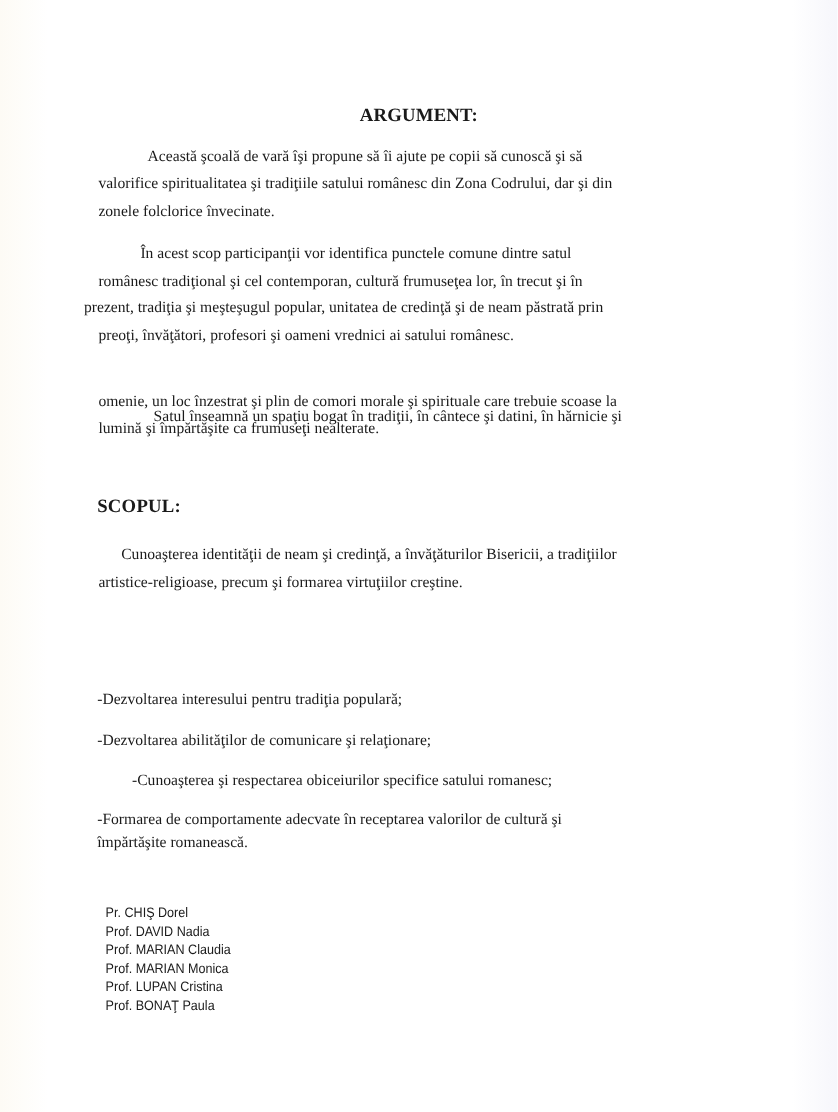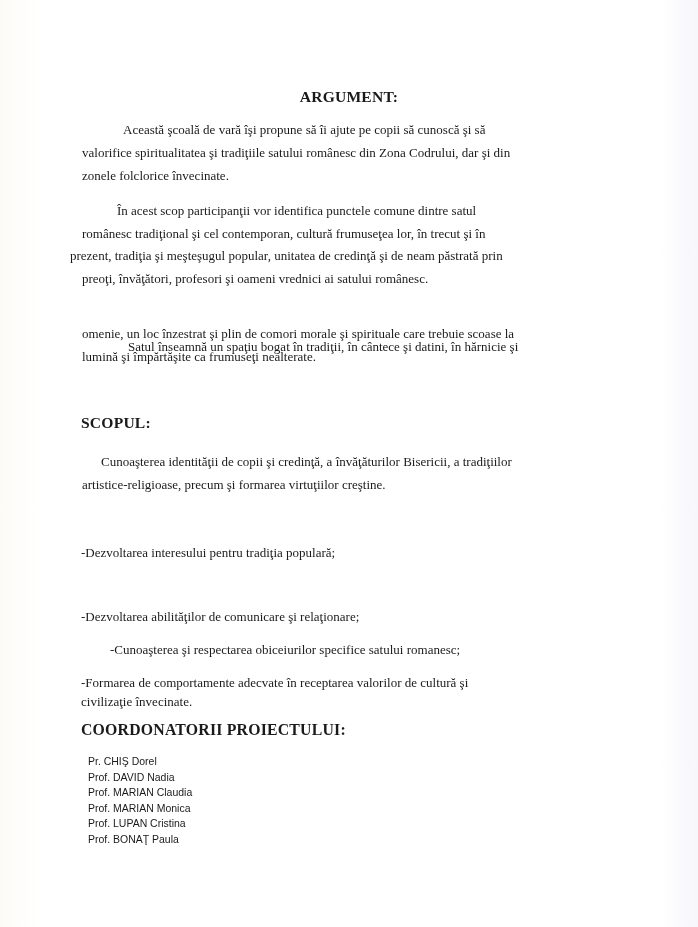--- a/index.html
+++ b/index.html
@@ -41,35 +41,34 @@
   </div>
 
   <div>
     <div class="line" style="left:128px; top:301px;margin-top:36px;">Satul înseamnă un spaţiu bogat în tradiţii, în cântece şi datini, în hărnicie şi</div>
     <div class="line" style="left:82px; top:324px;">omenie, un loc înzestrat şi plin de comori morale şi spirituale care trebuie scoase la</div>
     <div class="line" style="left:82px; top:347px;">lumină şi împărtăşite ca frumuseţi nealterate.</div>
   </div>
 
   <div class="heading" style="left:81px; top:414px;">SCOPUL:</div>
   <div>
-    <div class="line" style="left:101px; top:452px;">Cunoaşterea identităţii de copii şi credinţă, a învăţăturilor Bisericii, a tradiţiilor</div>
+    <div class="line" style="left:101px; top:452px;">Cunoaşterea identităţii de neam şi credinţă, a învăţăturilor Bisericii, a tradiţiilor</div>
     <div class="line" style="left:82px; top:475px;">artistice-religioase, precum şi formarea virtuţiilor creştine.</div>
   </div>
 
   <div>
-    <div class="line" style="left:81px; top:543px;text-align:center;">-Dezvoltarea interesului pentru tradiţia populară;</div>
+    <div class="line" style="left:81px; top:573px;text-align:center;">-Dezvoltarea interesului pentru tradiţia populară;</div>
     <div class="line" style="left:81px; top:607px;">-Dezvoltarea abilităţilor de comunicare şi relaţionare;</div>
     <div class="line" style="left:81px; top:640px;margin-left:29px;">-Cunoaşterea şi respectarea obiceiurilor specifice satului romanesc;</div>
     <div>
       <div class="line" style="left:81px; top:673px;text-align:right;">-Formarea de comportamente adecvate în receptarea valorilor de cultură şi</div>
-      <div class="line" style="left:81px; top:692px;">civilizaţie învecinate.</div>
+      <div class="line" style="left:81px; top:692px;">împărtăşite romanească.</div>
     </div>
   </div>
 
-  <div class="heading" style="left:81px; top:721px; font-size:15.8px;">COORDONATORII PROIECTULUI:</div>
   <div class="names">
     <div>Pr. CHIŞ Dorel</div>
     <div>Prof. DAVID Nadia</div>
     <div>Prof. MARIAN Claudia</div>
     <div>Prof. MARIAN Monica</div>
     <div>Prof. LUPAN Cristina</div>
     <div>Prof. BONAŢ Paula</div>
   </div>
 
 </div>

